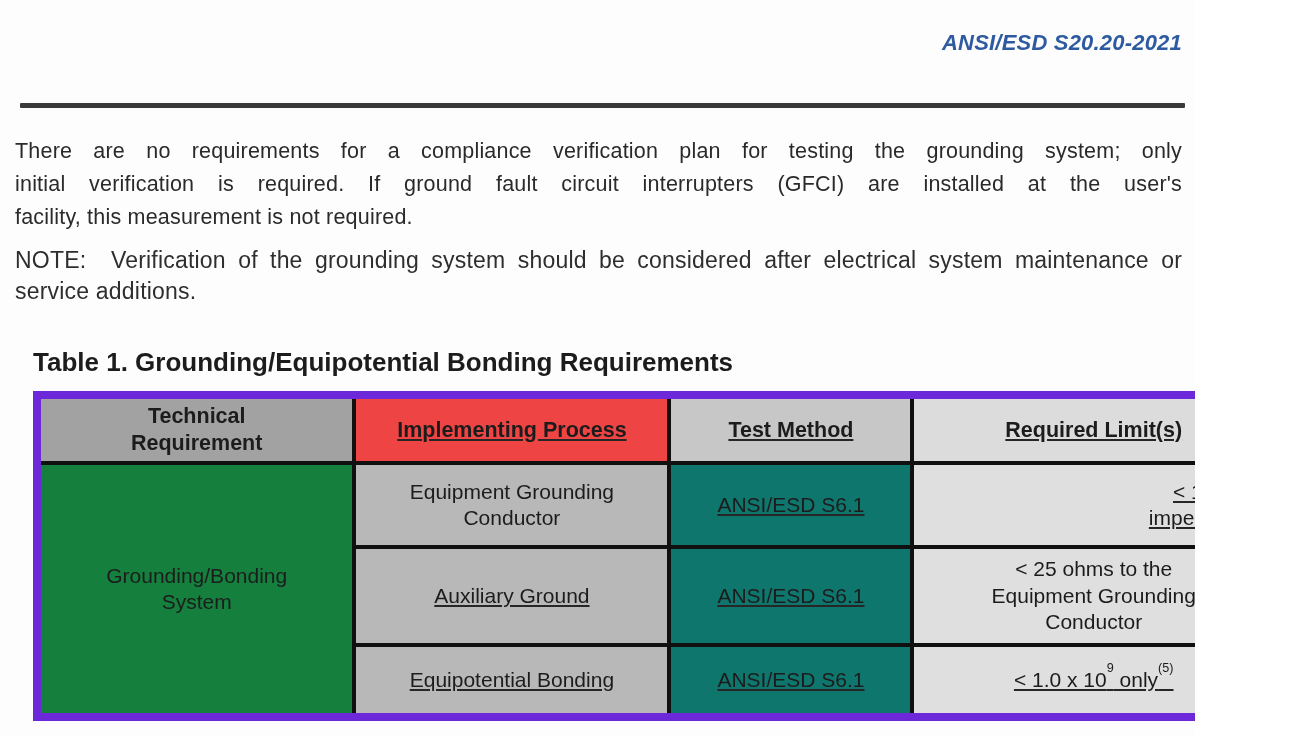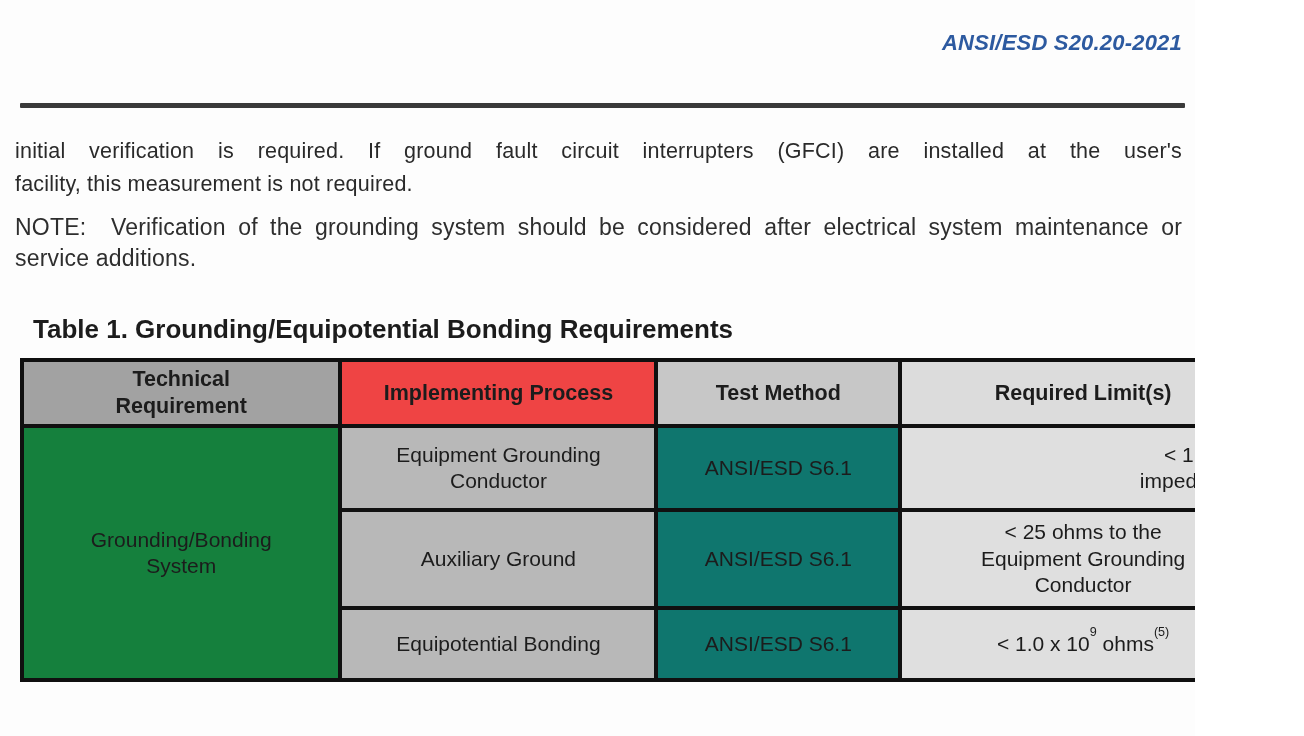--- a/index.html
+++ b/index.html
@@ -51,25 +51,26 @@
     letter-spacing: 0.2px;
   }
   .nline.last { text-align: center; text-align-last: left; }
   .caption {
     margin: 40px 0 13px 33px;
     font-size: 26px;
     font-weight: bold;
     color: #1c1c1c;
   }
   table.reqs {
-    margin-left: 20px;
+    margin-left: 33px;
     width: 1248px;
     border-collapse: collapse;
-    border: 4px solid #6d28d9;
+    border: 8px solid #6d28d9;
     table-layout: fixed;
+    text-decoration: underline;
   }
   table.reqs td, table.reqs th {
     border: 4px solid #101010;
     text-align: center;
     vertical-align: middle;
     font-size: 21px;
     color: #1c1c1c;
     padding: 4px 6px;
     line-height: 1.26;
   }
@@ -106,20 +107,21 @@
 </head>
 <body>
 
 <div class="page">
 
   <div class="doc-ref">ANSI/ESD S20.20-2021</div>
 
   <div class="rule"></div>
 
   <div class="para-block">
+    <div class="pline">There are no requirements for a compliance verification plan for testing the grounding system; only</div>
     <div class="pline">initial verification is required. If ground fault circuit interrupters (GFCI) are installed at the user's</div>
     <div class="pline last">facility, this measurement is not required.</div>
   </div>
 
   <div class="note-block">
     <div class="nline">NOTE:&nbsp; Verification of the grounding system should be considered after electrical system maintenance or</div>
     <div class="nline last">service additions.</div>
   </div>
 
   <div class="caption">Table 1. Grounding/Equipotential Bonding Requirements</div>
@@ -159,18 +161,18 @@
         <td class="b-proc">Auxiliary Ground</td>
         <td class="b-test">ANSI/ESD S6.1</td>
         <td class="b-lim">
           <span class="wrap w235">&lt; 25 ohms to the Equipment Grounding Conductor</span>
         </td>
       </tr>
 
       <tr class="r3">
         <td class="b-proc">Equipotential Bonding</td>
         <td class="b-test">ANSI/ESD S6.1</td>
-        <td class="b-lim"><span>&lt; 1.0 x 10</span><sup class="exp">9</sup><span> ohms</span><sup class="fn">(5)</sup></td>
+        <td class="b-lim"><span>&lt; 1.0 x 10</span><sup class="exp">9</sup><span> only</span><sup class="fn">(5)</sup></td>
       </tr>
     </tbody>
   </table>
 
 </div>
 
 </body></html>

